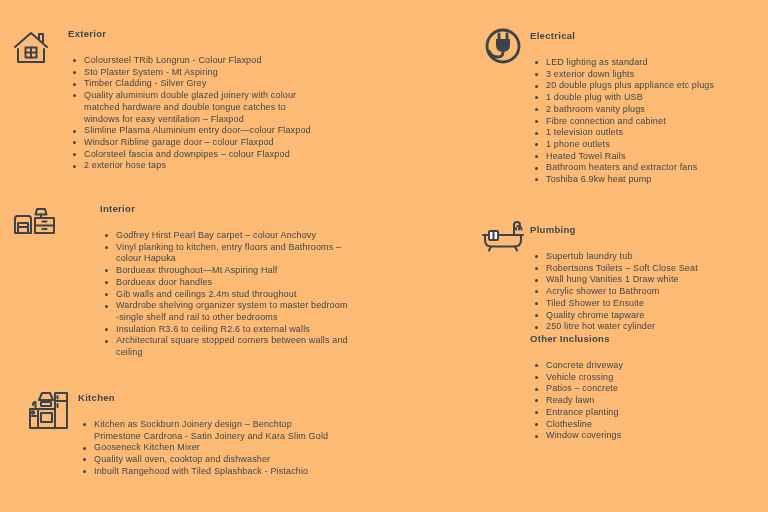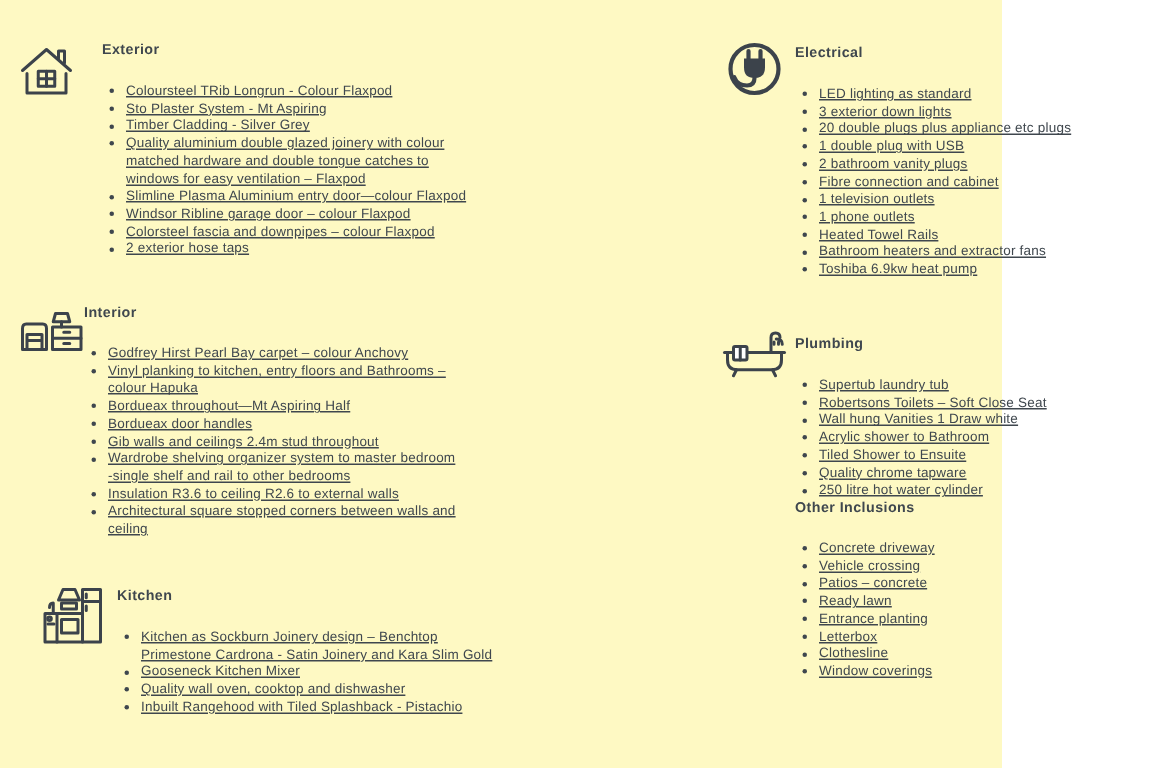--- a/index.html
+++ b/index.html
@@ -4,35 +4,34 @@
 <style>
   * { box-sizing: border-box; }
   html, body { margin: 0; padding: 0; }
   body {
     width: 768px; height: 512px;
     background: #ffffff;
     font-family: "Liberation Sans", sans-serif;
     color: #3f474e;
     overflow: hidden;
   }
-  .page { position: relative; width: 668px; height: 512px; background: #fef9c3; }
+  .page { position: relative; width: 768px; height: 512px; background: #fdba74; }
   .spec { position: absolute; display: block; }
   .icon-box { position: absolute; left: 0; }
   .icon-box svg { display: block; }
   .body { display: block; }
   h3.sec-title {
     margin: 0; padding: 0;
     font-size: 9.5px; line-height: 12px;
     font-weight: 700; letter-spacing: 0.3px;
     color: #3f474e;
   }
   ul.sec-list {
     margin: 15px 0 0 0; padding: 0;
     list-style: none;
-    text-decoration: underline;
   }
   ul.sec-list li {
     position: relative;
     padding-left: 16px;
     font-size: 9px;
     line-height: 11.7px;
     letter-spacing: 0.15px;
     white-space: pre-line;
     color: #3f474e;
   }
@@ -44,21 +43,21 @@
     border-radius: 50%;
     background: #3f474e;
   }
   
   .left-col ul.sec-list { width: 256px; }
   .right-col ul.sec-list { width: 225px; }
   #sec-exterior  { left: 12px;  top: 28px; }
   #sec-exterior  .body { margin-left: 56px; }
   #sec-exterior  .icon-box { top: 2px; }
   #sec-interior  { left: 12px;  top: 203px; }
-  #sec-interior  .body { margin-left: 44px; }
+  #sec-interior  .body { margin-left: 88px; }
   #sec-interior  .icon-box { top: 3px; }
   #sec-kitchen   { left: 28px;  top: 392px; }
   #sec-kitchen   .body { margin-left: 50px; }
   #sec-kitchen   .icon-box { top: -2px; }
   #sec-kitchen   ul.sec-list { width: 252px; }
   #sec-electrical { left: 482px; top: 30px; }
   #sec-electrical .body { margin-left: 48px; }
   #sec-electrical .icon-box { top: -4px; }
   #sec-plumbing  { left: 480px; top: 224px; }
   #sec-plumbing  .body { margin-left: 50px; }
@@ -214,21 +213,20 @@
 
   <section class="spec right-col" id="sec-other-inclusions">
     <div class="body">
       <h3 class="sec-title">Other Inclusions</h3>
       <ul class="sec-list">
           <li>Concrete driveway</li>
           <li>Vehicle crossing</li>
           <li>Patios – concrete</li>
           <li>Ready lawn</li>
           <li>Entrance planting</li>
-          <li>Letterbox</li>
           <li>Clothesline</li>
           <li>Window coverings</li>
         </ul>
     </div>
   </section>
 
 
 </div>
 
 </body></html>

